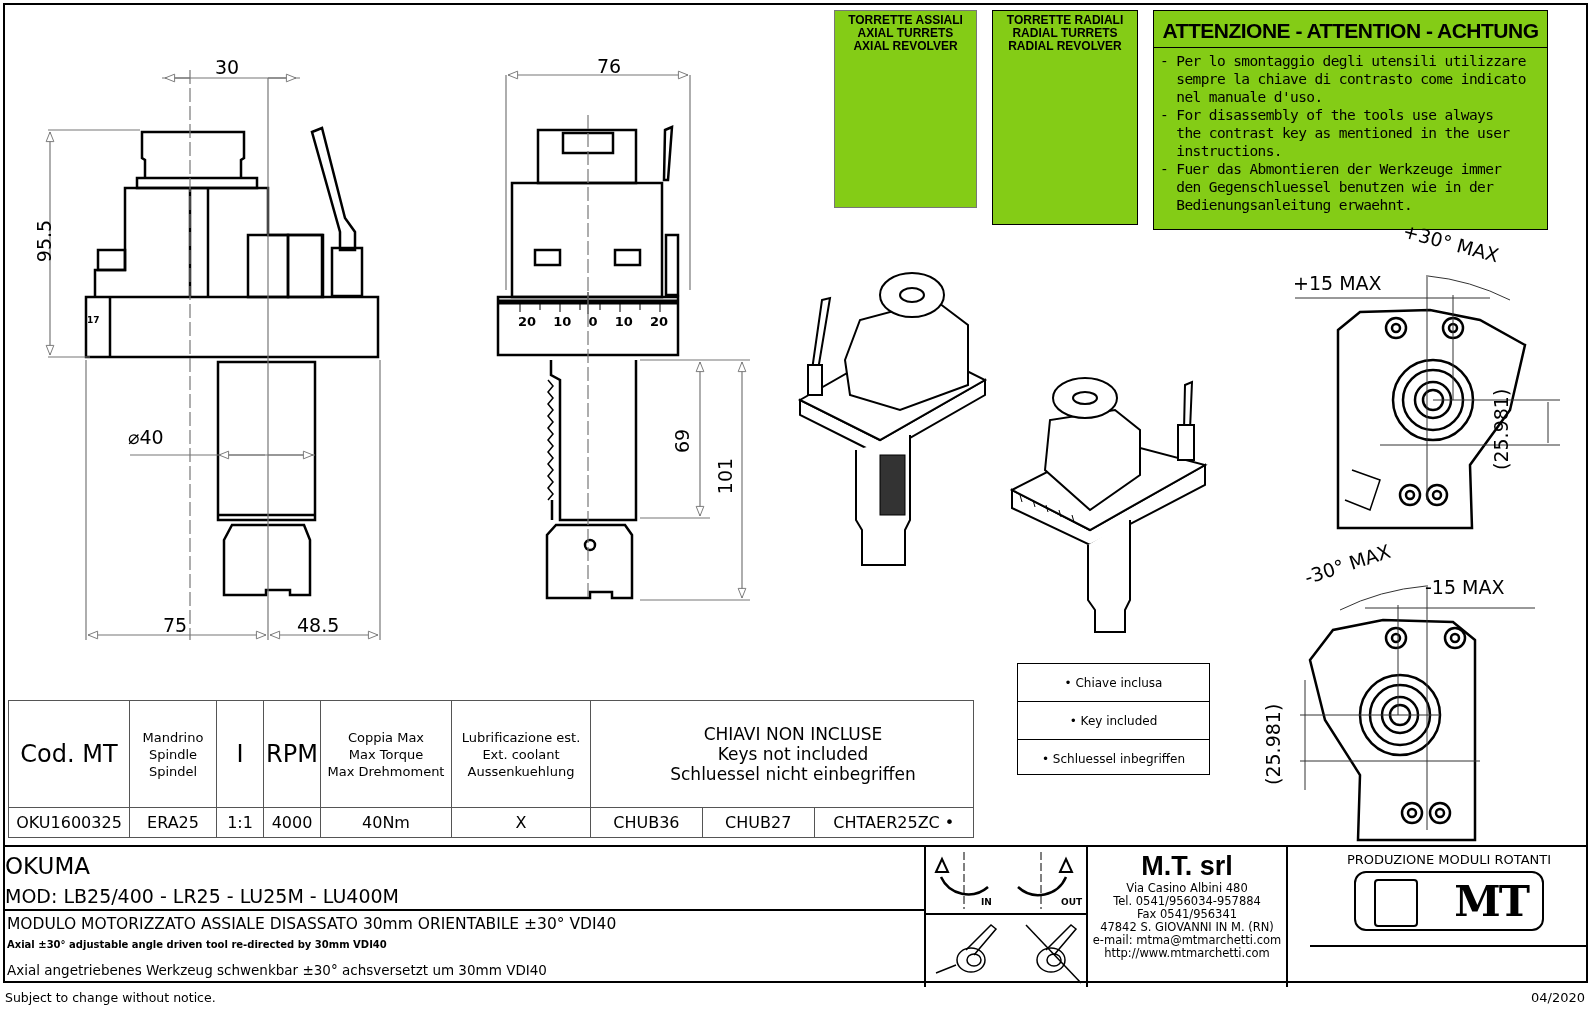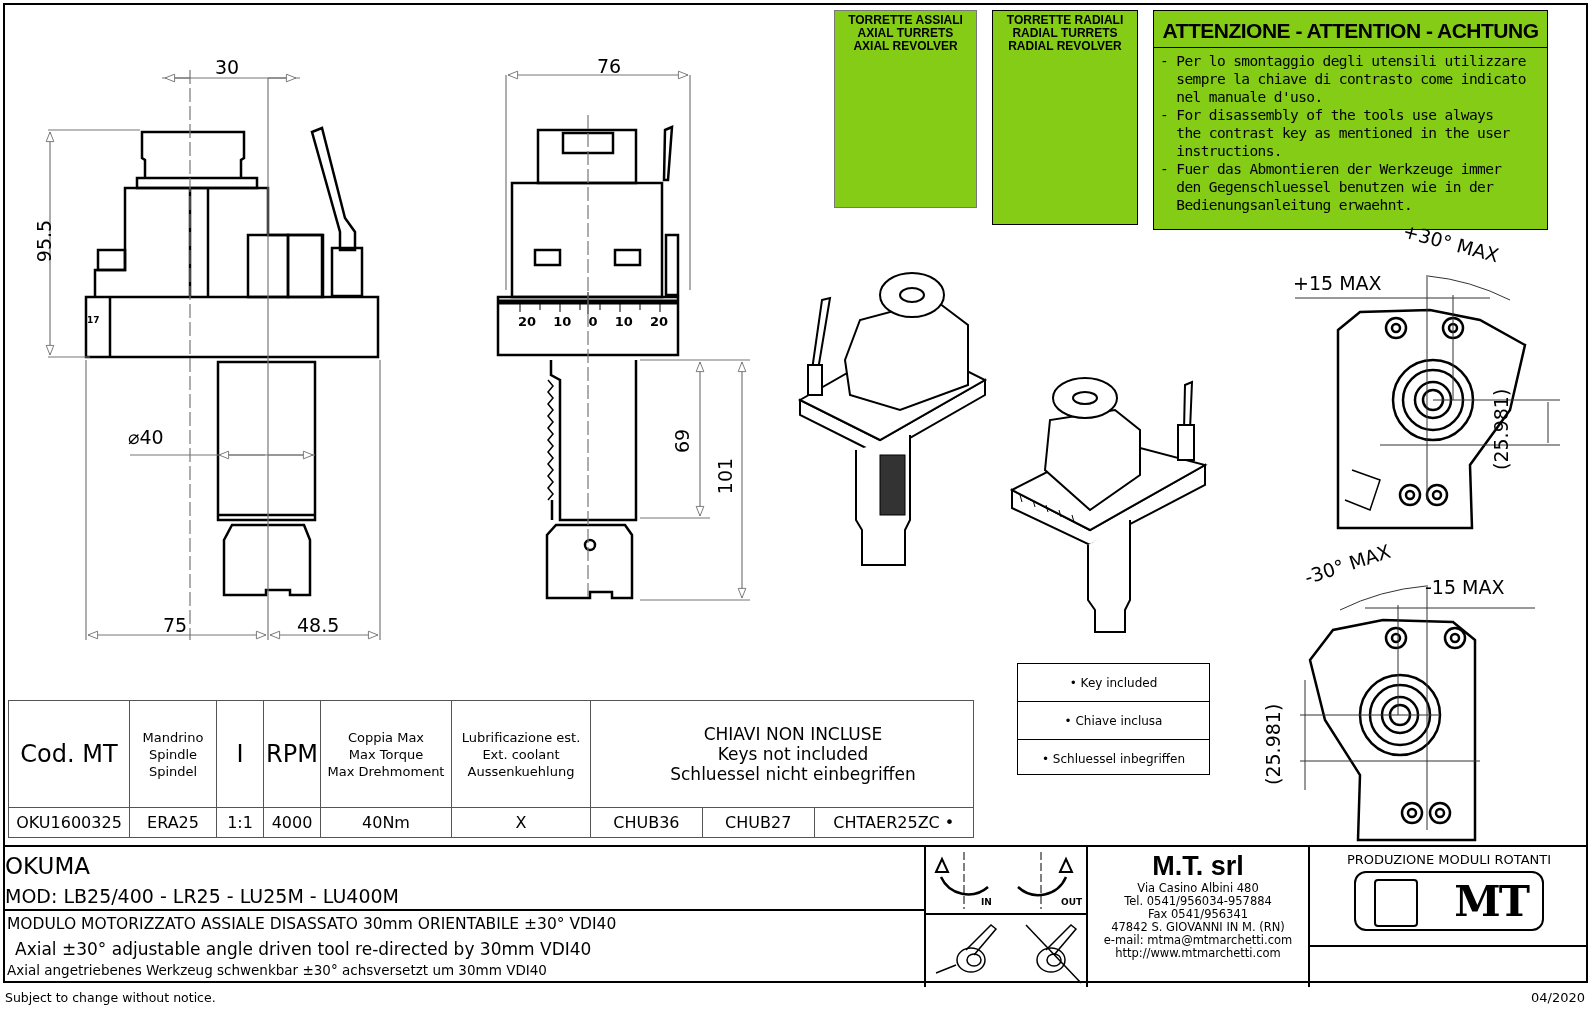--- a/index.html
+++ b/index.html
@@ -294,33 +294,33 @@
     <td style="font-size:16px;">40Nm</td>
     <td style="font-size:16px;">X</td>
     <td style="font-size:16px;width:105px;">CHUB36</td>
     <td style="font-size:16px;width:105px;">CHUB27</td>
     <td style="font-size:16px;width:150px;">CHTAER25ZC •</td>
   </tr>
 </tbody>
   </table>
 
 <div class="keys-box">
+  <div>• Chiave inclusa</div>
   <div>• Key included</div>
-  <div>• Chiave inclusa</div>
   <div>• Schluessel inbegriffen</div>
 </div>
 
 <div class="title-block">
   <div class="tb-cell" style="left:0;top:0;width:923px;height:64px;border-bottom:2px solid #000;border-right:2px solid #000;">
     <div style="position:absolute;left:2px;top:6px;font-size:23px;">OKUMA</div>
     <div style="position:absolute;left:2px;top:38px;font-size:19px;">MOD: LB25/400 - LR25 - LU25M - LU400M</div>
   </div>
   <div class="tb-cell" style="left:0;top:64px;width:923px;height:76px;border-right:2px solid #000;">
     <div style="position:absolute;left:4px;top:4px;font-size:15.5px;">MODULO MOTORIZZATO ASSIALE DISASSATO 30mm ORIENTABILE ±30° VDI40</div>
-    <div style="position:absolute;left:12px;top:28px;font-size:17px;">Axial ±30° adjustable angle driven tool re-directed by 30mm VDI40</div>
+    <div style="position:absolute;left:4px;top:28px;font-size:10px;font-weight:bold;">Axial ±30° adjustable angle driven tool re-directed by 30mm VDI40</div>
     <div style="position:absolute;left:4px;top:51px;font-size:13.5px;">Axial angetriebenes Werkzeug schwenkbar ±30° achsversetzt um 30mm VDI40</div>
   </div>
   <div class="tb-cell" style="left:923px;top:0;width:162px;height:68px;border-bottom:2.5px solid #000;border-right:2px solid #000;">
     <svg width="160" height="66">
       <path d="M15,30 A30,30 0 0,0 62,40" stroke="#000" stroke-width="2.5" fill="none"></path>
       <path d="M10,25 L16,12 L22,25 Z" stroke="#000" stroke-width="2" fill="#fff"></path>
       <path d="M92,40 A30,30 0 0,0 140,30" stroke="#000" stroke-width="2.5" fill="none"></path>
       <path d="M134,25 L140,12 L146,25 Z" stroke="#000" stroke-width="2" fill="#fff"></path>
       <line x1="38" y1="5" x2="38" y2="62" stroke="#000" stroke-width="1" stroke-dasharray="8,3"></line>
       <line x1="115" y1="5" x2="115" y2="62" stroke="#000" stroke-width="1" stroke-dasharray="8,3"></line>
@@ -335,21 +335,21 @@
           <ellipse cx="48" cy="45" rx="7" ry="6"></ellipse>
         <path d="M40,35 L65,10 L70,14 L48,40"></path>
         <path d="M10,58 L30,50"></path>
         <ellipse cx="125" cy="45" rx="14" ry="12"></ellipse>
           <ellipse cx="128" cy="45" rx="7" ry="6"></ellipse>
         <path d="M120,35 L145,10 L150,14 L128,40"></path>
         <line x1="100" y1="10" x2="155" y2="68"></line>
       </g>
     </svg>
   </div>
-  <div class="tb-cell" style="left:1085px;top:0;width:222px;height:140px;border-right:2px solid #000;text-align:center;">
+  <div class="tb-cell" style="left:1085px;top:0;width:200px;height:140px;border-right:2px solid #000;text-align:center;">
     <div style="font-family:'Liberation Sans',sans-serif;font-weight:bold;font-size:27px;margin-top:4px;">M.T. srl</div>
     <div style="font-size:11.5px;line-height:13px;">
       <div>Via Casino Albini 480</div>
       <div>Tel. 0541/956034-957884</div>
       <div>Fax 0541/956341</div>
       <div>47842 S. GIOVANNI IN M. (RN)</div>
       <div>e-mail: mtma@mtmarchetti.com</div>
       <div>http://www.mtmarchetti.com</div>
     </div>
   </div>

